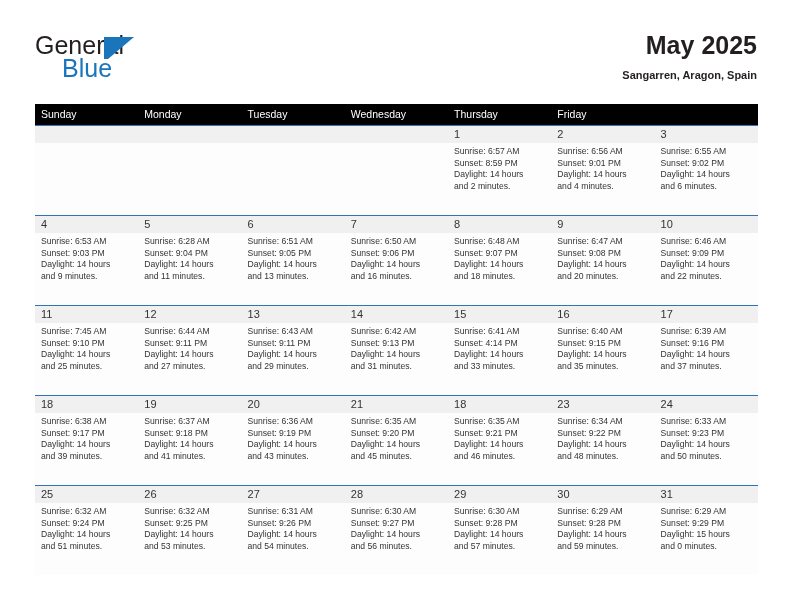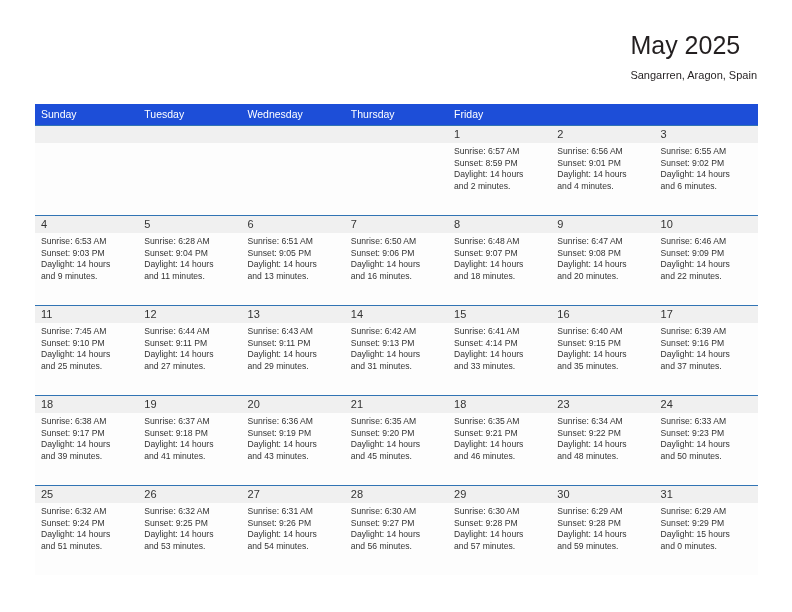--- a/index.html
+++ b/index.html
@@ -77,21 +77,22 @@
     width: 0;
     height: 0;
     border-left: 26px solid #1b75bb;
     border-bottom: 22px solid transparent;
   }
 
   .title-block {
     position: absolute;
     right: 35px;
     top: 32px;
-    text-align: left;
+    text-align: right;
+    font-weight: bold;
   }
   .cal-title {
     font-size: 25px;
     color: #231f20;
     line-height: 1.1;
     font-family: "Liberation Sans", sans-serif;
     white-space: nowrap;
   }
   .cal-subtitle {
     margin-top: 9px;
@@ -106,21 +107,21 @@
   .calendar {
     position: absolute;
     left: 35px;
     top: 104px;
     width: 723px;
   }
   .weekdays {
     display: flex;
     width: 723px;
     height: 21px;
-    background: #1d4ed8;
+    background: #000000;
   }
   .weekday {
     width: 103.28px;
     flex: 0 0 103.28px;
     color: #ffffff;
     font-size: 10.5px;
     line-height: 21px;
     padding-left: 6px;
     box-sizing: border-box;
     font-family: "Liberation Sans", sans-serif;
@@ -170,31 +171,40 @@
     white-space: nowrap;
   }
 </style>
 </head>
 <body>
 
 <div class="page">
 
   <div class="header">
 
+    <div class="brand">
+      <span class="brand-general">General</span>
+      <span class="brand-blue">Blue</span>
+      <span class="brand-flag">
+        <span class="bar"></span>
+        <span class="tri"></span>
+      </span>
+    </div>
 
     <div class="title-block">
       <div class="cal-title">May 2025</div>
       <div class="cal-subtitle">Sangarren, Aragon, Spain</div>
     </div>
 
   </div>
 
   <div class="calendar">
     <div class="weekdays">
       <div class="weekday">Sunday</div>
+      <div class="weekday">Monday</div>
       <div class="weekday">Tuesday</div>
       <div class="weekday">Wednesday</div>
       <div class="weekday">Thursday</div>
       <div class="weekday">Friday</div>
     </div>
 
     <div id="weeks-container">
         <div class="week">
           <div class="daycell empty">
             <div class="numband">

